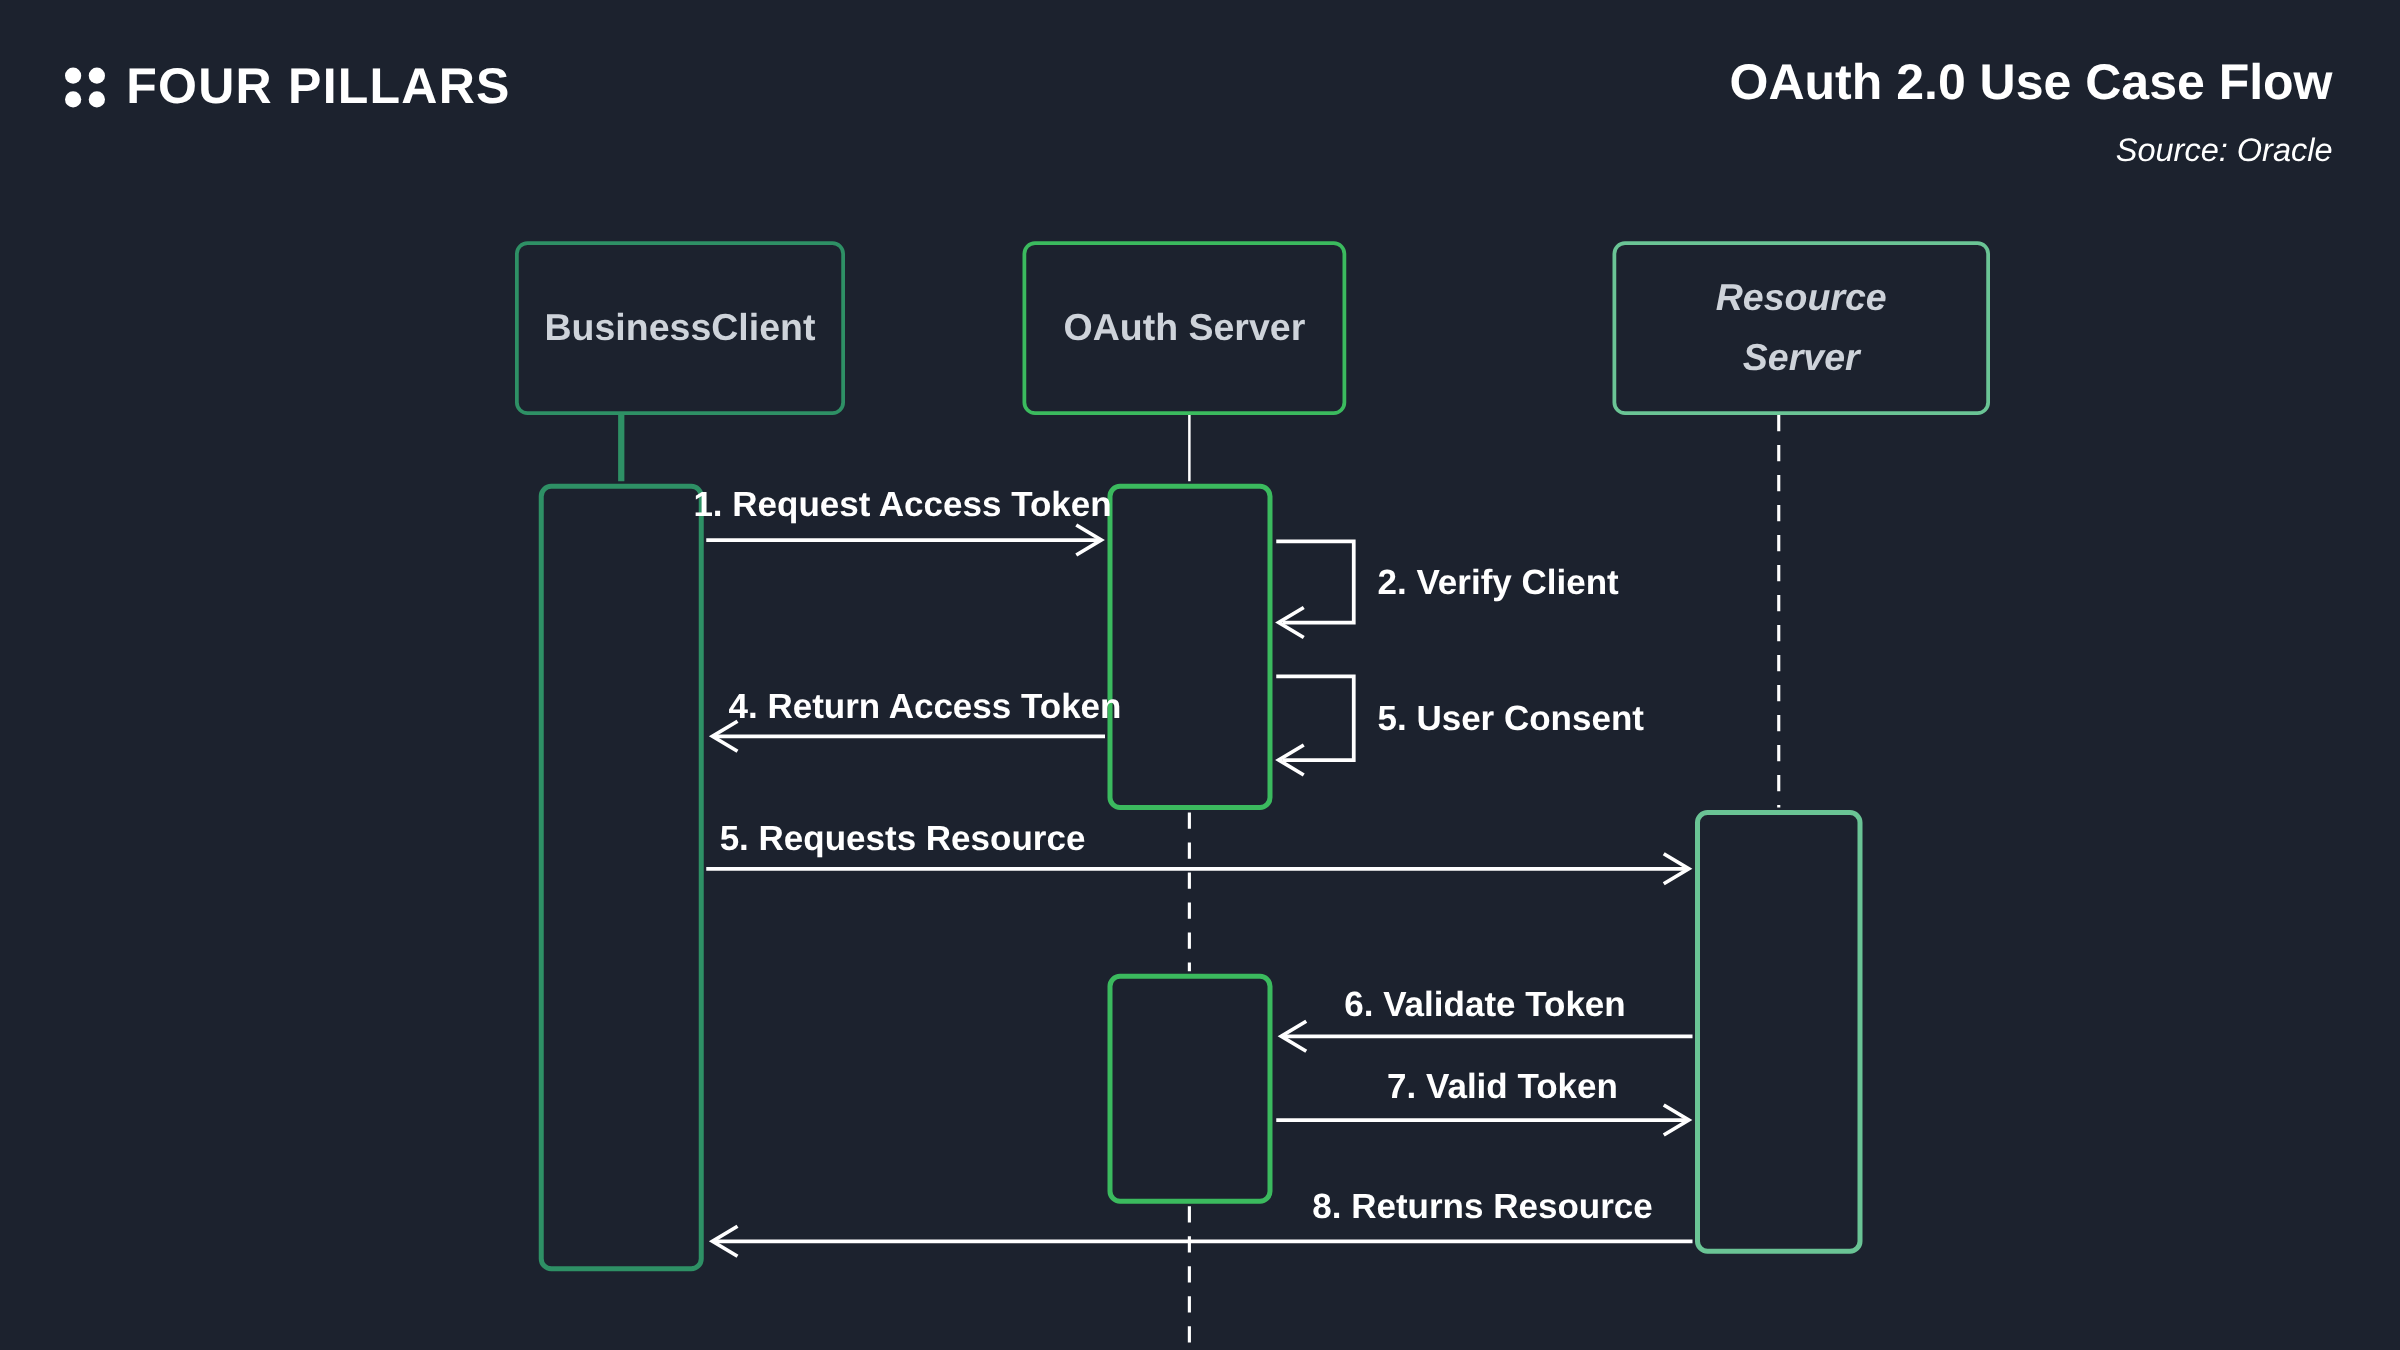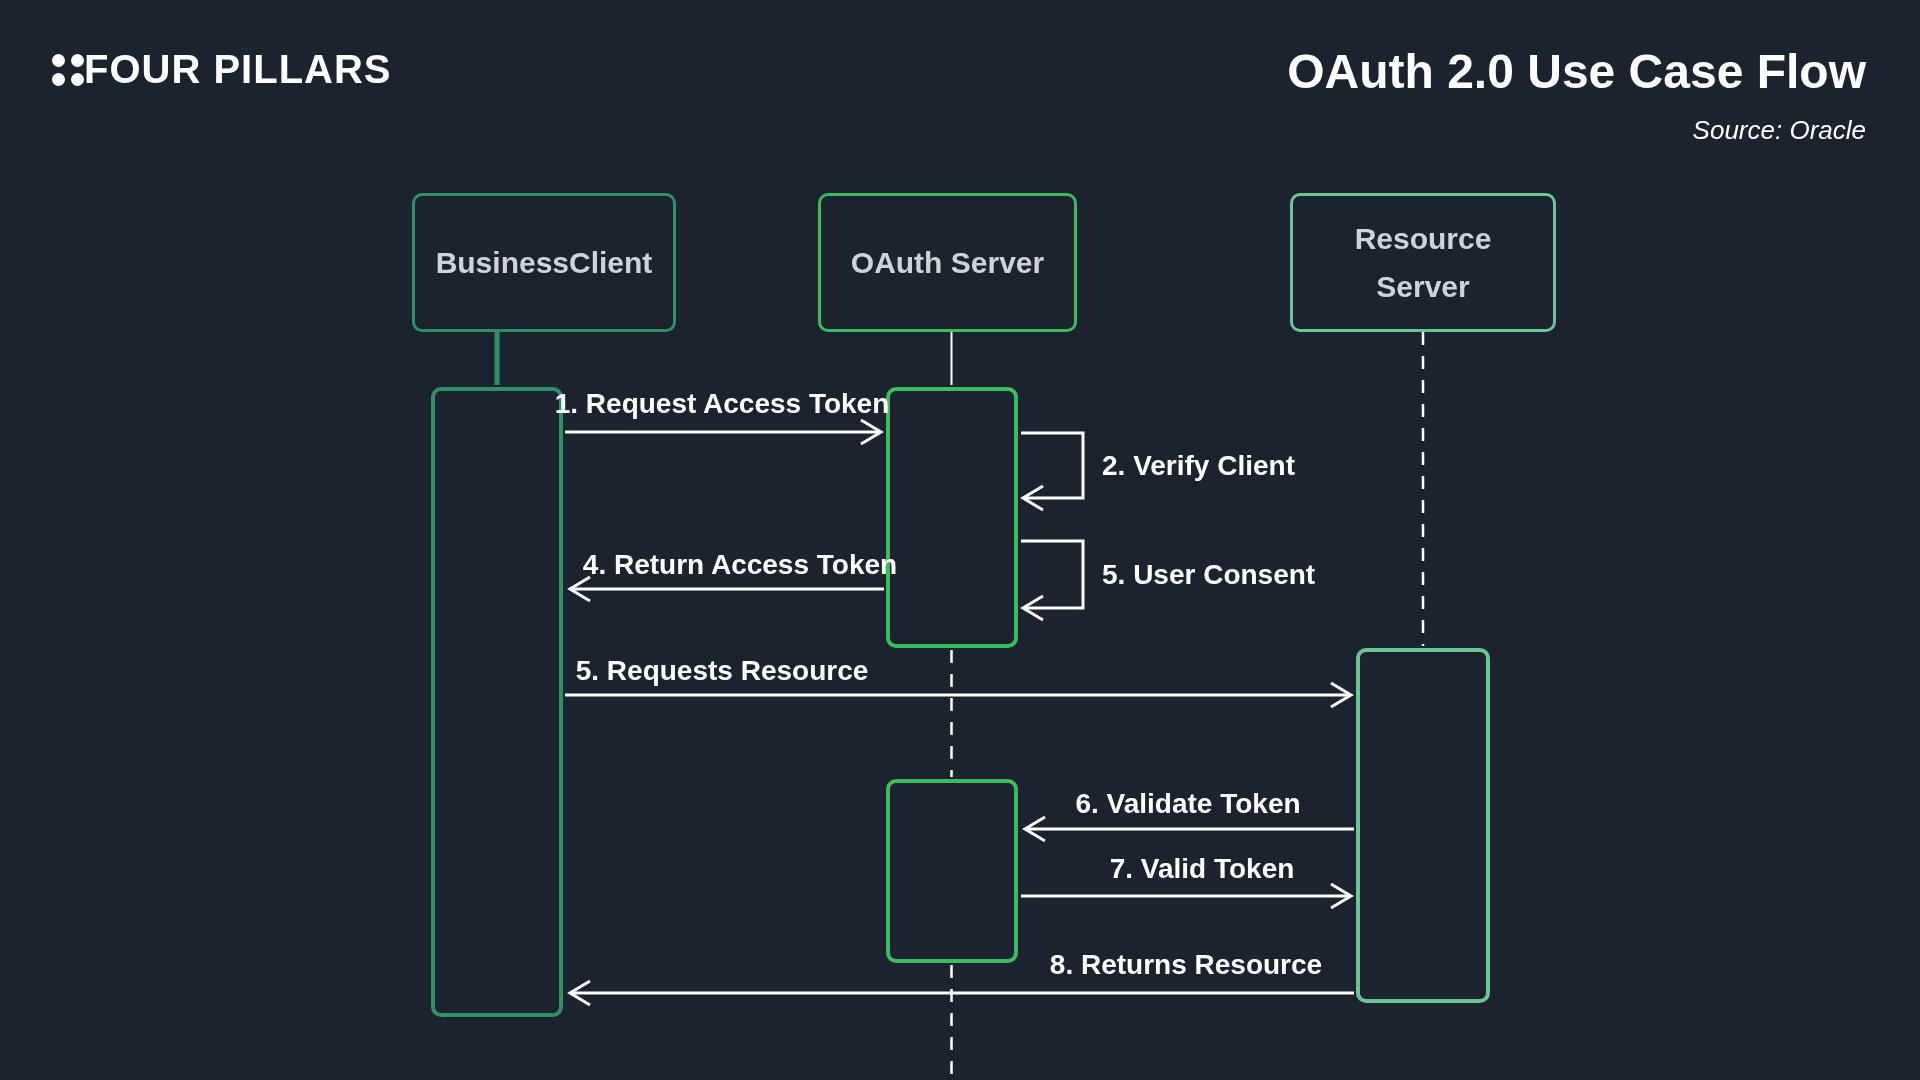--- a/index.html
+++ b/index.html
@@ -12,36 +12,36 @@
     --title-text:#ffffff;
   }
   *{box-sizing:border-box;margin:0;padding:0;}
   html,body{background:var(--background);}
   .stage{
     position:relative;width:1920px;height:1080px;overflow:hidden;
     background:var(--background);
     font-family:"Liberation Sans",sans-serif;
   }
   
-  .brand{position:absolute;left:52px;top:47px;display:flex;align-items:center;}
+  .brand{position:absolute;left:52px;top:47px;display:flex;align-items:center;gap:17px;}
   .brand-dots{display:grid;grid-template-columns:13px 13px;grid-template-rows:13px 13px;gap:6px;}
   .brand-dots span{width:13px;height:13px;border-radius:50%;background:var(--title-text);}
   .brand-text{color:var(--title-text);font-size:40px;font-weight:bold;letter-spacing:1px;white-space:nowrap;}
   .title-block{position:absolute;right:54px;top:44px;text-align:right;}
-  .title{color:var(--title-text);font-size:48px;font-weight:bold;white-space:nowrap;}
+  .title{color:var(--title-text);font-size:40px;font-weight:bold;white-space:nowrap;}
   .source{color:var(--title-text);font-size:26px;font-style:italic;margin-top:16px;white-space:nowrap;}
   
   .actor{
     position:absolute;border:3px solid;border-radius:10px;
     display:flex;align-items:center;justify-content:center;text-align:center;
     color:var(--actor-text);font-weight:bold;font-size:30px;line-height:1.6;
   }
   #actor-business{left:364px;top:193px;width:264px;height:139px;border-color:var(--green-dark);margin-left:48px;}
   #actor-oauth{left:818px;top:193px;width:259px;height:139px;border-color:var(--green-bright);}
-  #actor-resource{left:1290px;top:193px;width:266px;height:139px;border-color:var(--green-light);}
+  #actor-resource{left:1290px;top:193px;width:302px;height:139px;border-color:var(--green-light);font-style:italic;}
   
   .activation{position:absolute;border:4px solid;border-radius:10px;background:transparent;}
   #act-bc{left:431px;top:387px;width:132px;height:630px;border-color:var(--green-dark);}
   #act-oauth1{left:886px;top:387px;width:132px;height:261px;border-color:var(--green-bright);}
   #act-oauth2{left:886px;top:779px;width:132px;height:184px;border-color:var(--green-bright);}
   #act-resource{left:1356px;top:648px;width:134px;height:355px;border-color:var(--green-light);}
   
   .wires{position:absolute;left:0;top:0;width:1920px;height:1080px;pointer-events:none;}
   
   .msg-label{

